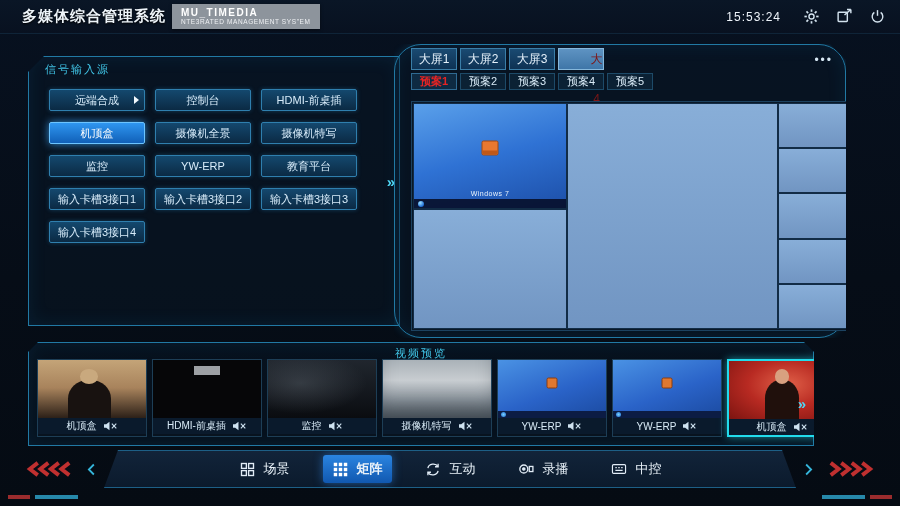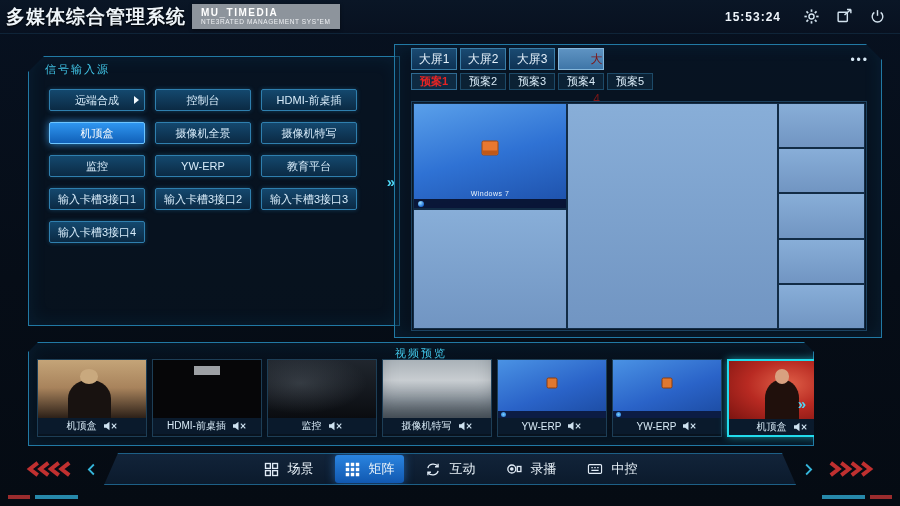--- a/index.html
+++ b/index.html
@@ -6,28 +6,28 @@
   html,body { width:900px; height:506px; background:#04090f; overflow:hidden;
               font-family:"Liberation Sans", sans-serif; }
   .page { position:relative; width:900px; height:506px;
           background:linear-gradient(180deg,#071120 0%,#060d17 55%,#050b13 100%); }
 
   
   .topbar { position:absolute; top:0; left:0; right:0; height:34px;
             display:flex; align-items:center;
             background:linear-gradient(180deg,#0a1626,#081120);
             border-bottom:1px solid #0f2438; }
-  .app-title { margin-left:6px; font-size:19px; font-weight:bold; color:#eef4f9;
+  .app-title { margin-left:22px; font-size:15px; font-weight:bold; color:#eef4f9;
                letter-spacing:1px; text-shadow:0 1px 2px #000; white-space:nowrap; }
   .brand { margin-left:6px; background:#8d949c; padding:3px 9px; line-height:1.1;
            box-shadow:0 1px 3px rgba(0,0,0,.5); }
   .brand-1 { font-size:10px; font-weight:bold; color:#fff; letter-spacing:1.5px; }
   .brand-2 { font-size:6.5px; color:#eef0f3; letter-spacing:.6px; }
   .flex-spacer { flex:1; }
-  .clock { font-size:12px; font-weight:bold; color:#eef4fa; margin-right:20px; letter-spacing:1px; }
+  .clock { font-size:12px; font-weight:normal; color:#eef4fa; margin-right:20px; letter-spacing:1px; }
   .hicon { width:20px; height:20px; margin-right:13px; display:inline-flex;
            align-items:center; justify-content:center; cursor:pointer; }
 
   
   .panel { position:absolute; border:1px solid #2179a4;
            background:rgba(9,24,40,.45);
            box-shadow:inset 0 0 18px rgba(20,110,170,.14), 0 0 9px rgba(30,150,210,.22); }
   .panel-title { position:absolute; top:5px; left:16px; font-size:11px;
                  color:#41c6e8; letter-spacing:2px; }
   .panel-title.center { left:0; width:100%; text-align:center; top:3px; }
@@ -44,22 +44,22 @@
              border:1px solid #2f7fae; box-shadow:0 0 4px rgba(40,140,200,.35); }
   .src-btn.active { background:linear-gradient(180deg,#2f96f0,#1160b8);
                     border-color:#6cc4ff; color:#fff;
                     box-shadow:0 0 9px rgba(60,170,255,.8); }
   .play-arrow { position:absolute; right:5px; top:6px; width:0; height:0;
                 border-left:5px solid #f2f8fd; border-top:4px solid transparent;
                 border-bottom:4px solid transparent; }
   .expand-left { right:4px; top:116px; }
 
   
-  .panel-right { left:394px; top:44px; width:488px; height:294px;
-                 clip-path:polygon(0 0, calc(100% - 16px) 0, 100% 16px, 100% 100%, 0 100%); }
+  .panel-right { left:394px; top:44px; width:452px; height:294px;
+                 clip-path:polygon(0 0, calc(100% - 16px) 0, 100% 16px, 100% 100%, 0 100%);border-radius:27px; }
   .screen-tabs { position:absolute; left:16px; top:3px; display:flex; gap:3px; }
   .stab { width:46px; height:22px; line-height:20px; text-align:center; font-size:12px;
           color:#e4f0fa; cursor:pointer;
           background:linear-gradient(180deg,#1a4a72,#0e3254); border:1px solid #3a7ea8; }
   .stab.active { background:linear-gradient(180deg,#5e93c2,#3f76a8);
                  color:#7e1616; font-weight:normal; border-color:#86b8dc;padding-left:31px; }
   .preset-tabs { position:absolute; left:16px; top:28px; display:flex; gap:3px; }
   .ptab { width:46px; height:17px; line-height:15px; text-align:center; font-size:11px;
           color:#d8eaf6; cursor:pointer; background:#0b2134; border:1px solid #1d4a68; }
   .ptab.active { color:#e62424; background:#0e2a42; border-color:#2f6a92; font-weight:bold; }
@@ -124,28 +124,28 @@
   .t-tv-red { background:radial-gradient(ellipse at 55% 40%, #e06048 0%, #b82a22 48%, #7c1410 100%); }
   .figure.red-host { left:34%; top:32%; width:32%; height:72%; background:#20100c;
                  border-radius:44% 44% 0 0; }
   .figure.red-host::before { content:''; position:absolute; top:-26%; left:28%; width:44%;
                  height:36%; background:#d8a080; border-radius:50%; }
 
   
   .toolbar-row { position:absolute; left:0; right:0; top:452px; height:34px;
                  display:flex; align-items:center; padding:0 22px; gap:8px; }
   .chev, .cyan-chev { display:inline-flex; align-items:center; }
-  .toolbar-strip { flex:1; height:32px; display:flex; align-items:center; justify-content:center;
-                   gap:12px; background:linear-gradient(180deg,#12243a 0%,#0b1a2c 100%);
+  .toolbar-strip { flex:1; height:38px; display:flex; align-items:center; justify-content:center;
+                   gap:24px; background:linear-gradient(180deg,#12243a 0%,#0b1a2c 100%);
                    clip-path:polygon(14px 0, calc(100% - 14px) 0, 100% 100%, 0 100%);
                    box-shadow:inset 0 1px 0 #1d5f86, inset 0 -1px 0 #1d5f86; }
   .tool { display:flex; align-items:center; gap:8px; color:#e8f1f8; font-size:13px;
           padding:5px 9px; border-radius:3px; cursor:pointer; white-space:nowrap; }
   .tool.active { background:linear-gradient(180deg,#2a84e0,#1158b0);
-                 box-shadow:0 0 10px rgba(50,140,240,.55); }
+                 box-shadow:0 0 10px rgba(50,140,240,.55);font-weight:bold; }
   .tool-icon { display:inline-flex; width:17px; height:16px; align-items:center; justify-content:center; }
 
   .deco { position:absolute; bottom:7px; width:90px; height:4px;
           background:linear-gradient(90deg,#c03434 0 22px, transparent 22px 27px,
                      #2fa8d0 27px 70px, transparent 70px); opacity:.8; }
   .deco-bl { left:8px; }
   .deco-br { right:8px; transform:scaleX(-1); }
 </style>
 </head>
 <body>

